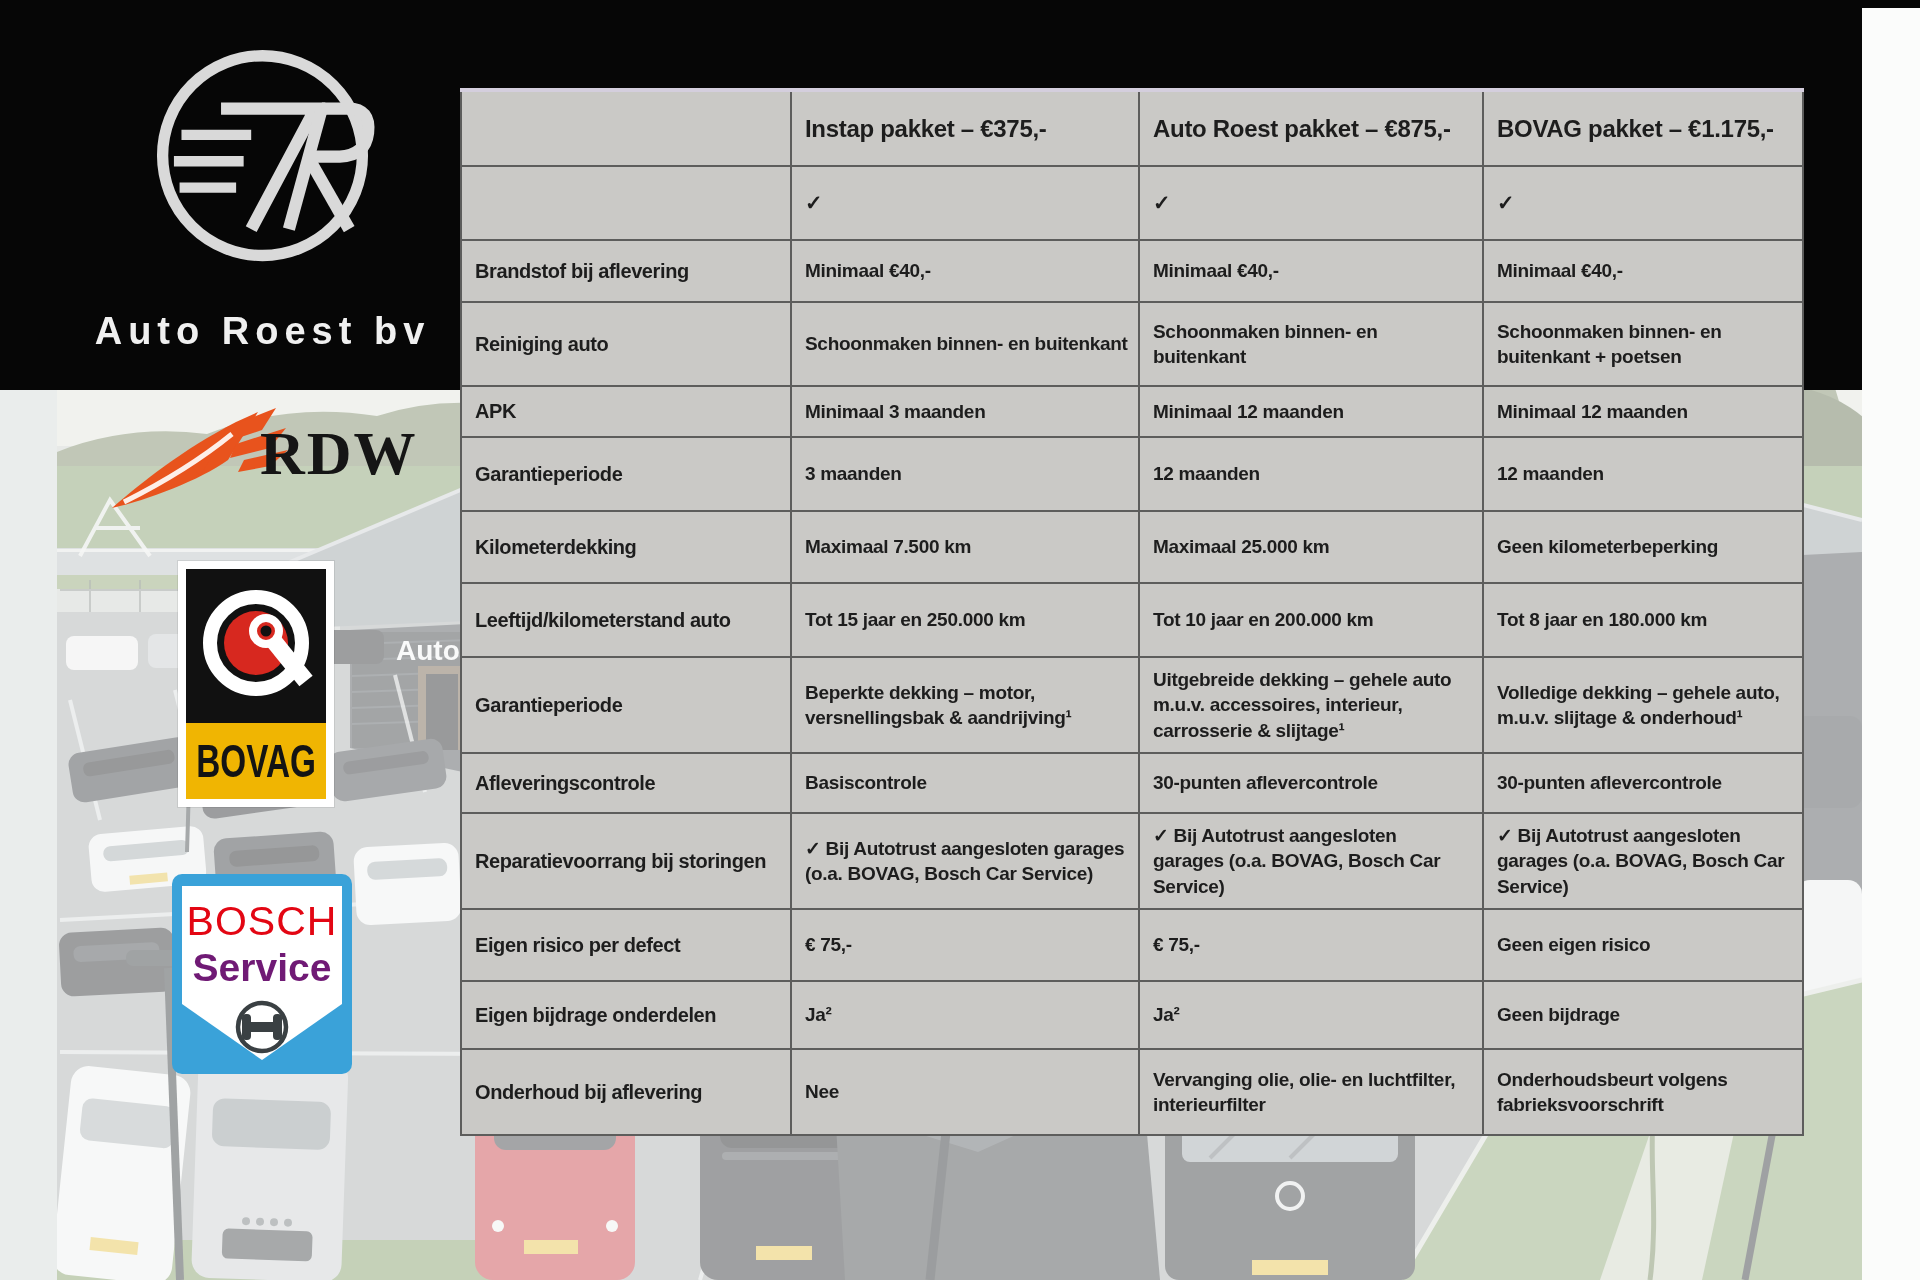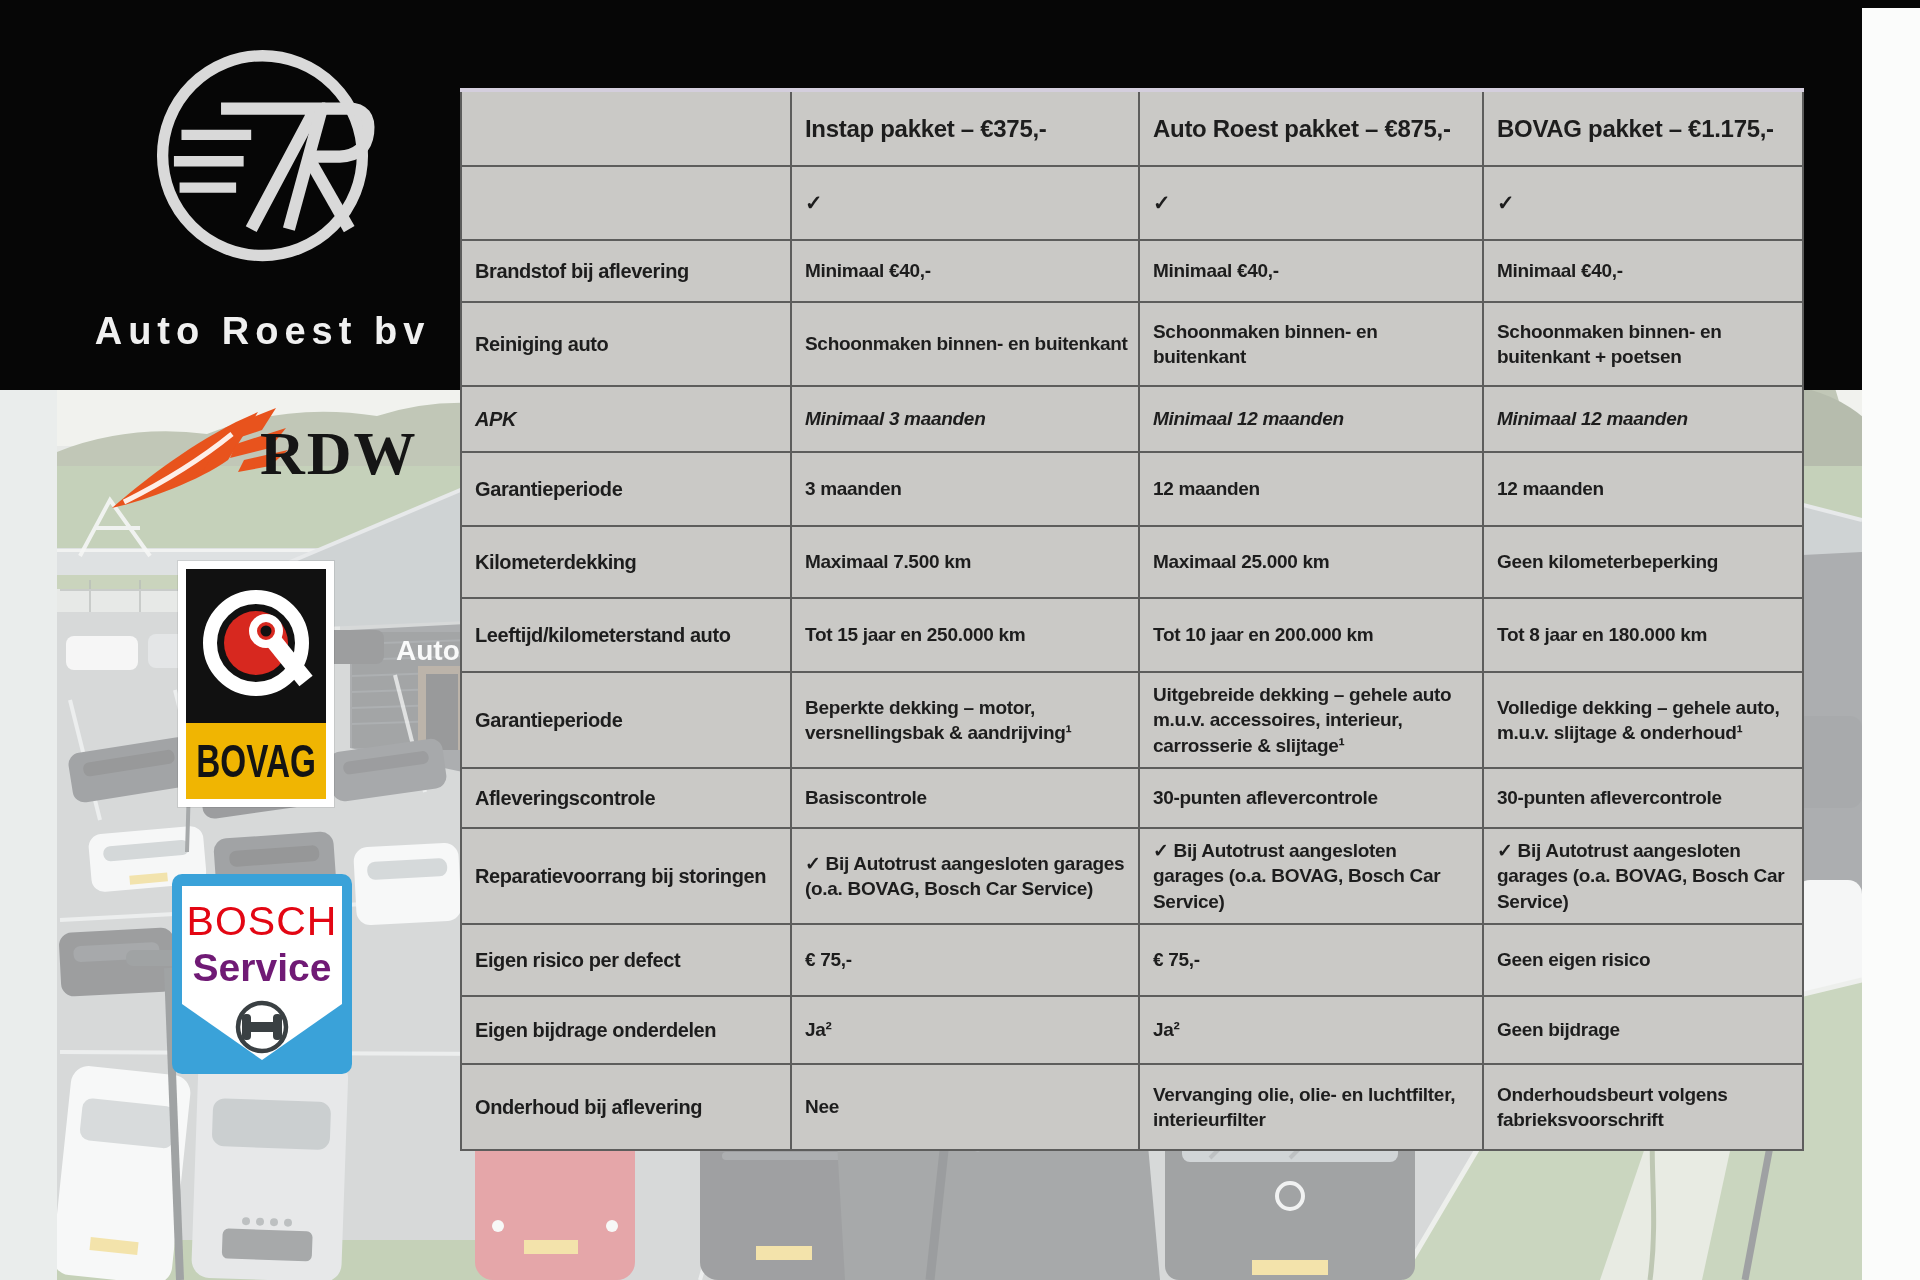--- a/index.html
+++ b/index.html
@@ -359,21 +359,21 @@
             <td>Minimaal €40,-</td>
             <td>Minimaal €40,-</td>
             <td>Minimaal €40,-</td>
           </tr>
           <tr style="height: 84px;">
             <th class="rowlabel">Reiniging auto</th>
             <td>Schoonmaken binnen- en buitenkant</td>
             <td>Schoonmaken binnen- en buitenkant</td>
             <td>Schoonmaken binnen- en buitenkant + poetsen</td>
           </tr>
-          <tr style="height: 66px; font-style: italic;">
+          <tr style="height: 51px;">
             <th class="rowlabel">APK</th>
             <td>Minimaal 3 maanden</td>
             <td>Minimaal 12 maanden</td>
             <td>Minimaal 12 maanden</td>
           </tr>
           <tr style="height: 74px;">
             <th class="rowlabel">Garantieperiode</th>
             <td>3 maanden</td>
             <td>12 maanden</td>
             <td>12 maanden</td>

